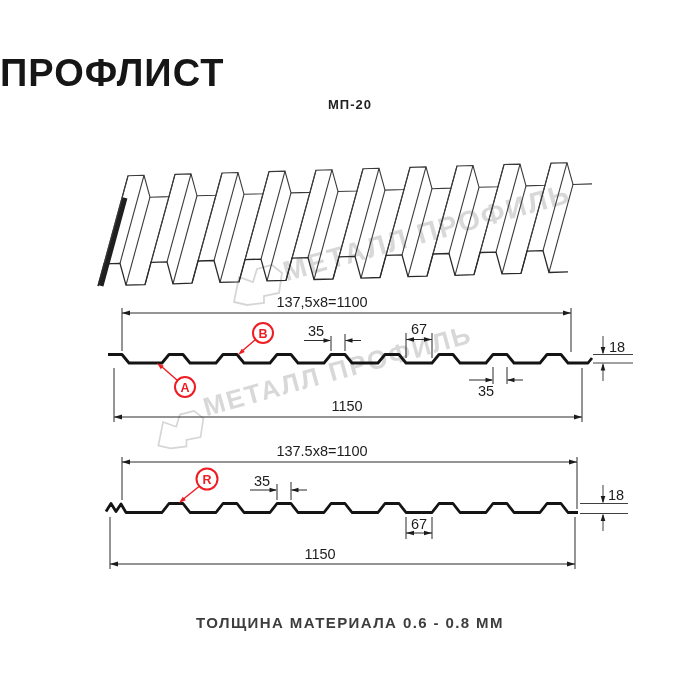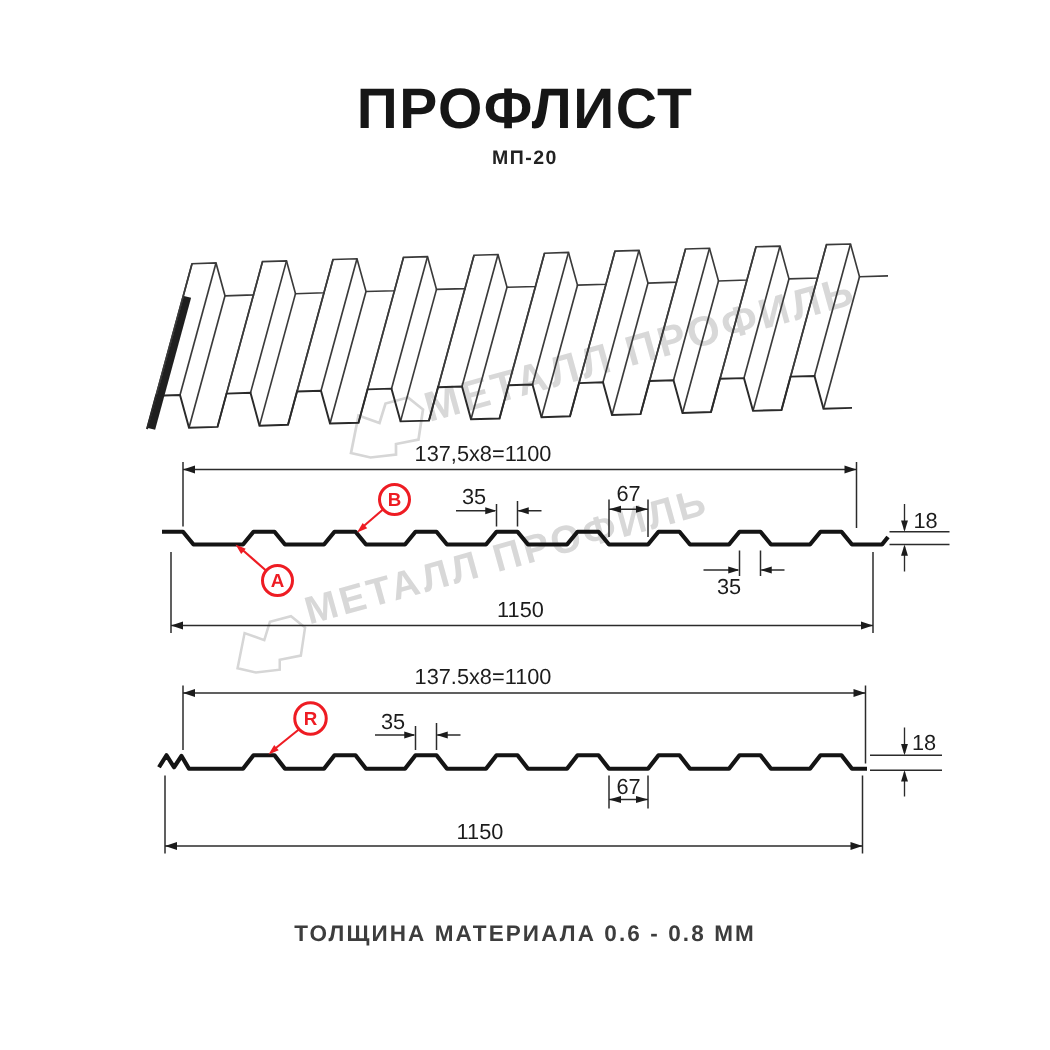--- a/index.html
+++ b/index.html
@@ -1,18 +1,18 @@
 <!DOCTYPE html>
 <html><head>
 <meta charset="utf-8">
 <style>
   html,body{margin:0;padding:0;background:#fff;}
   .canvas{position:relative;width:700px;height:700px;background:#fff;overflow:hidden;
           font-family:"Liberation Sans","DejaVu Sans",sans-serif;}
-  .title{position:absolute;top:52px;left:0;width:700px;text-align:center;
+  .title{position:absolute;top:52px;left:0;width:700px;
          font-size:38px;font-weight:bold;letter-spacing:1px;color:#161616;}
   .subtitle{position:absolute;top:97px;left:0;width:700px;text-align:center;
             font-size:13px;font-weight:bold;letter-spacing:1px;color:#222;}
   .footer{position:absolute;top:614px;left:0;width:700px;text-align:center;
           font-size:15px;font-weight:bold;letter-spacing:1.4px;color:#3d3d3d;}
   .wm-text{position:absolute;white-space:nowrap;color:#d8d8d8;font-weight:bold;
            transform-origin:0 100%;z-index:1;}
   .wm-text.one{left:288px;top:256px;font-size:28px;letter-spacing:2px;transform:rotate(-15.5deg);}
   .wm-text.two{left:208px;top:392px;font-size:26px;letter-spacing:2px;transform:rotate(-15.5deg);}
   .wm-logo{position:absolute;z-index:1;}

